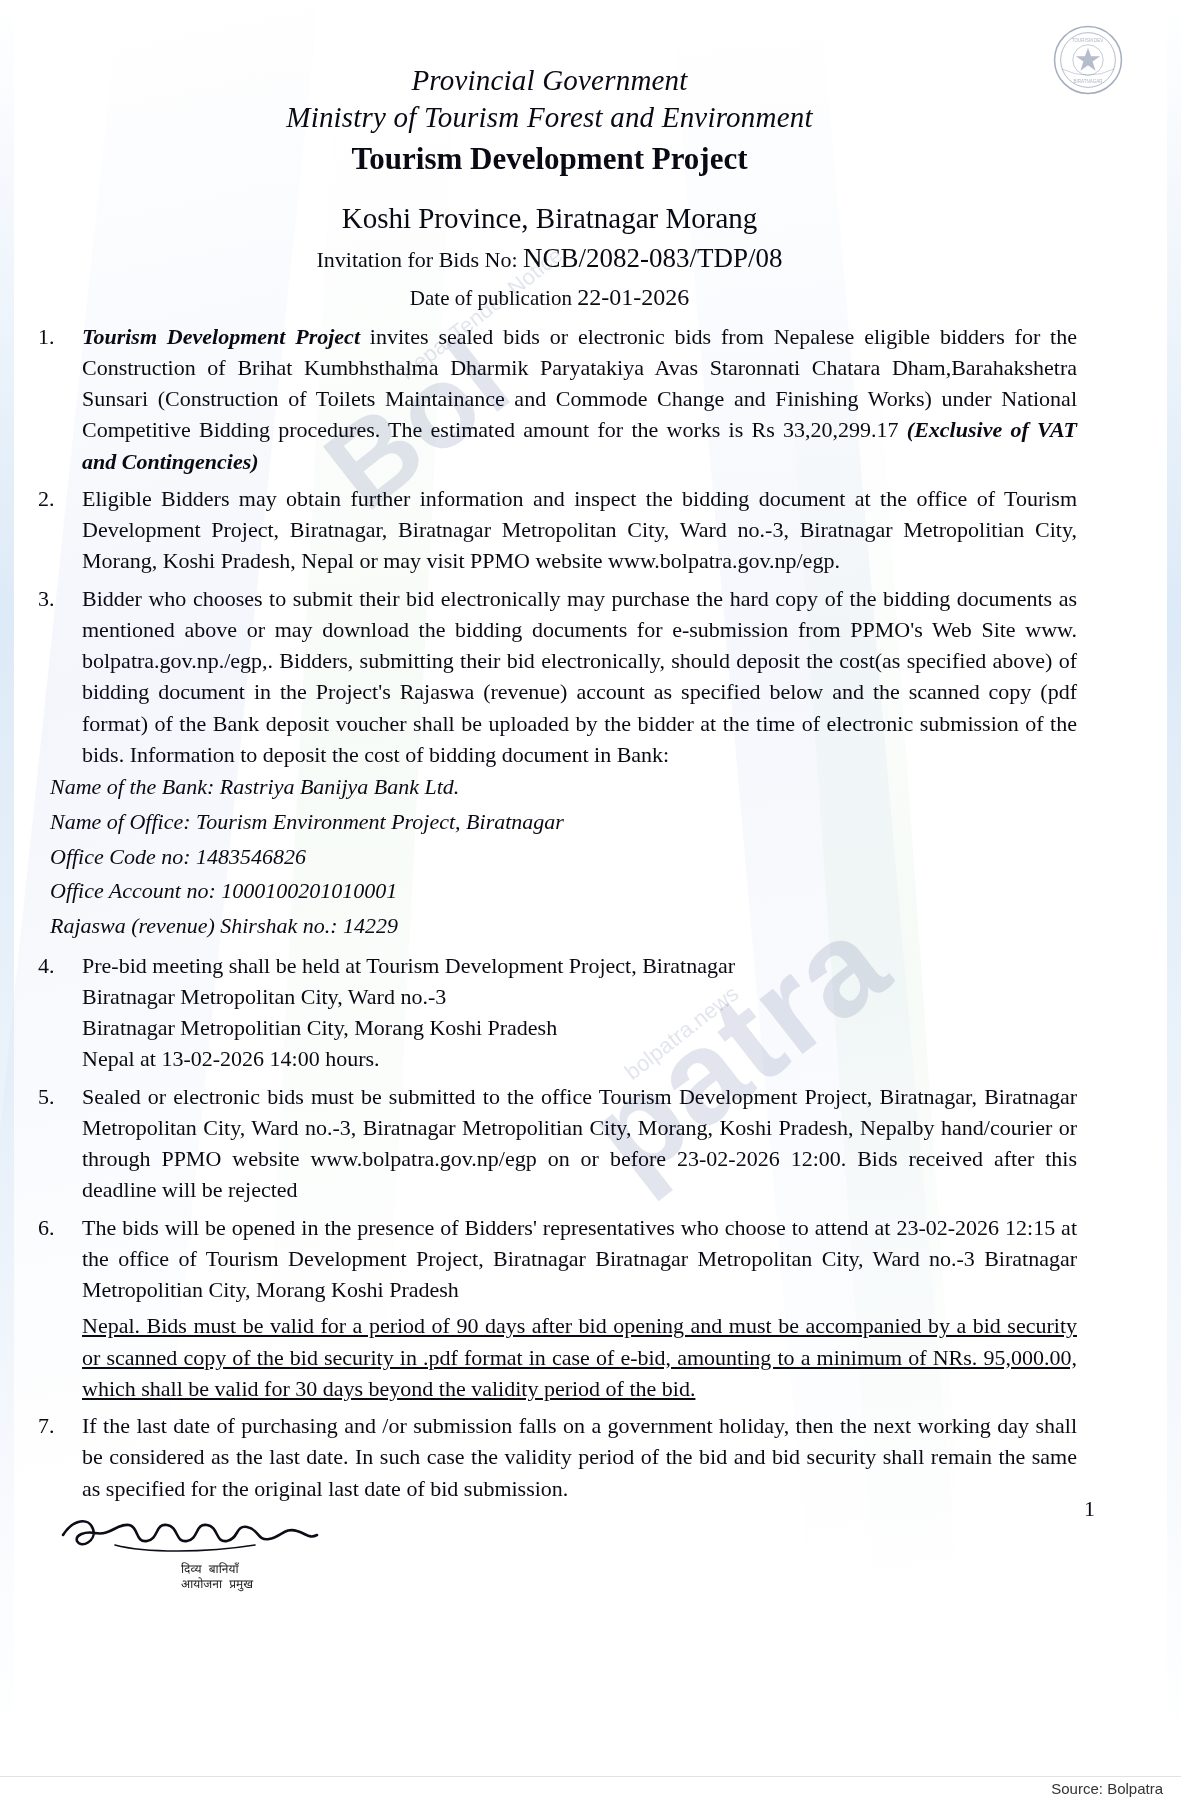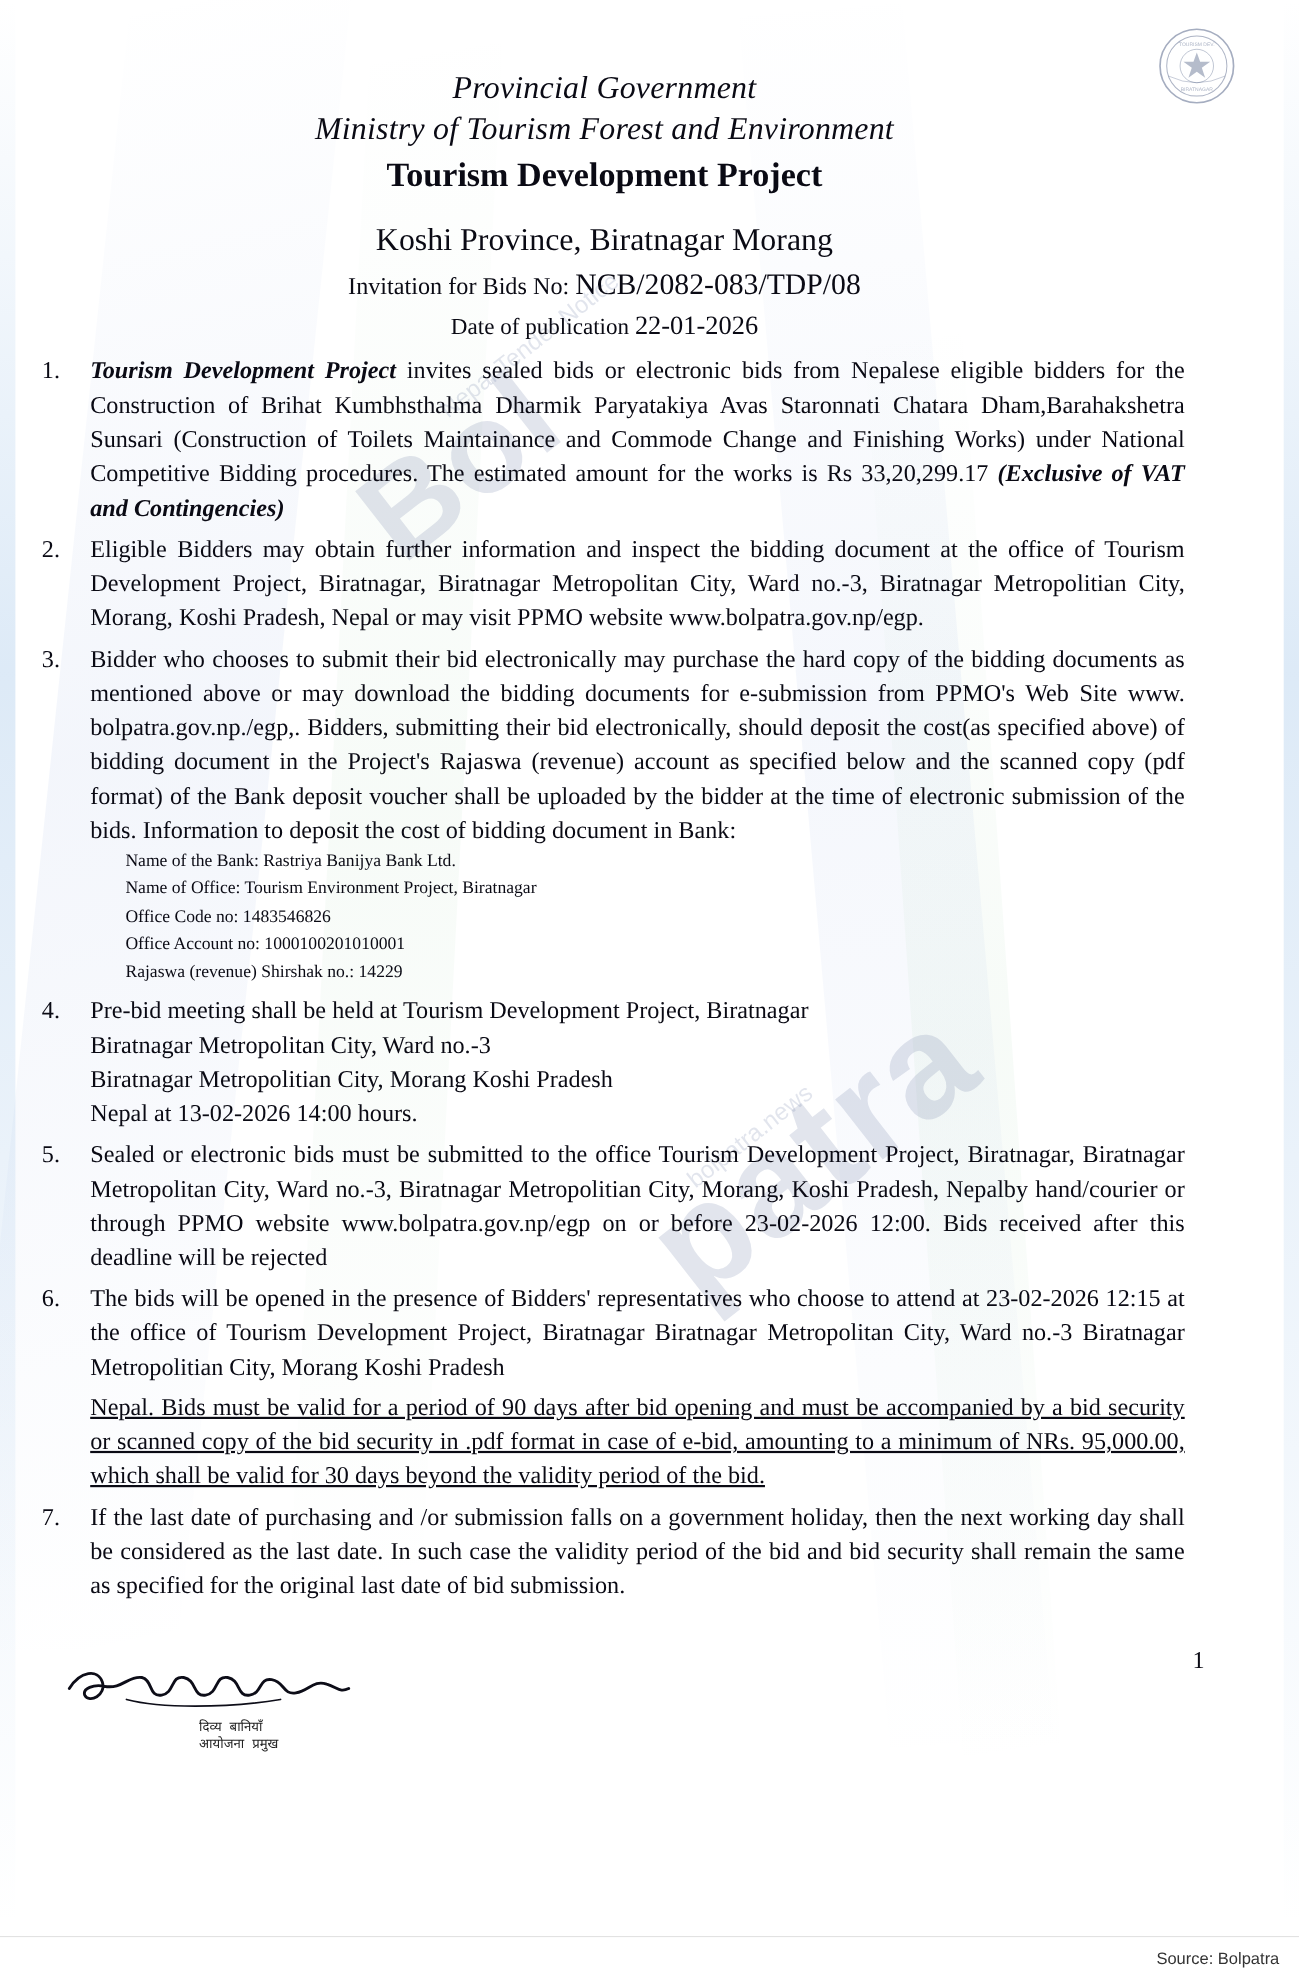--- a/index.html
+++ b/index.html
@@ -149,24 +149,25 @@
     flex: 1 1 auto;
     font-size: 22px;
     line-height: 1.42;
     text-align: justify;
     text-justify: inter-word;
   }
   .clause-body.nojust { text-align: left; }
   .clause-body i.bi { font-style: italic; font-weight: bold; }
 
   .sub-line {
-    font-size: 16px;
+    font-size: 22px;
     line-height: 1.58;
-    margin-left: 92px;
+    margin-left: 28px;
     text-align: left;
+    font-style: italic;
   }
   .para-gap { margin-top: 5px; text-decoration: underline; }
 
   .page-number {
     position: absolute;
     right: 86px;
     top: 1496px;
     font-size: 22px;
     z-index: 2;
   }
@@ -185,21 +186,21 @@
     font-size: 12px;
     color: #222;
     line-height: 1.25;
     font-family: Liberation Mono, monospace;
   }
 
   
   .source-bar {
     position: absolute;
     left: 0; right: 0; bottom: 0;
-    height: 40px;
+    height: 24px;
     background: #ffffff;
     border-top: 1px solid #e2e2e2;
     display: flex;
     align-items: center;
     justify-content: flex-end;
     padding-right: 18px;
     font-family: "Liberation Sans", sans-serif;
     font-size: 15px;
     color: #333;
     z-index: 4;

